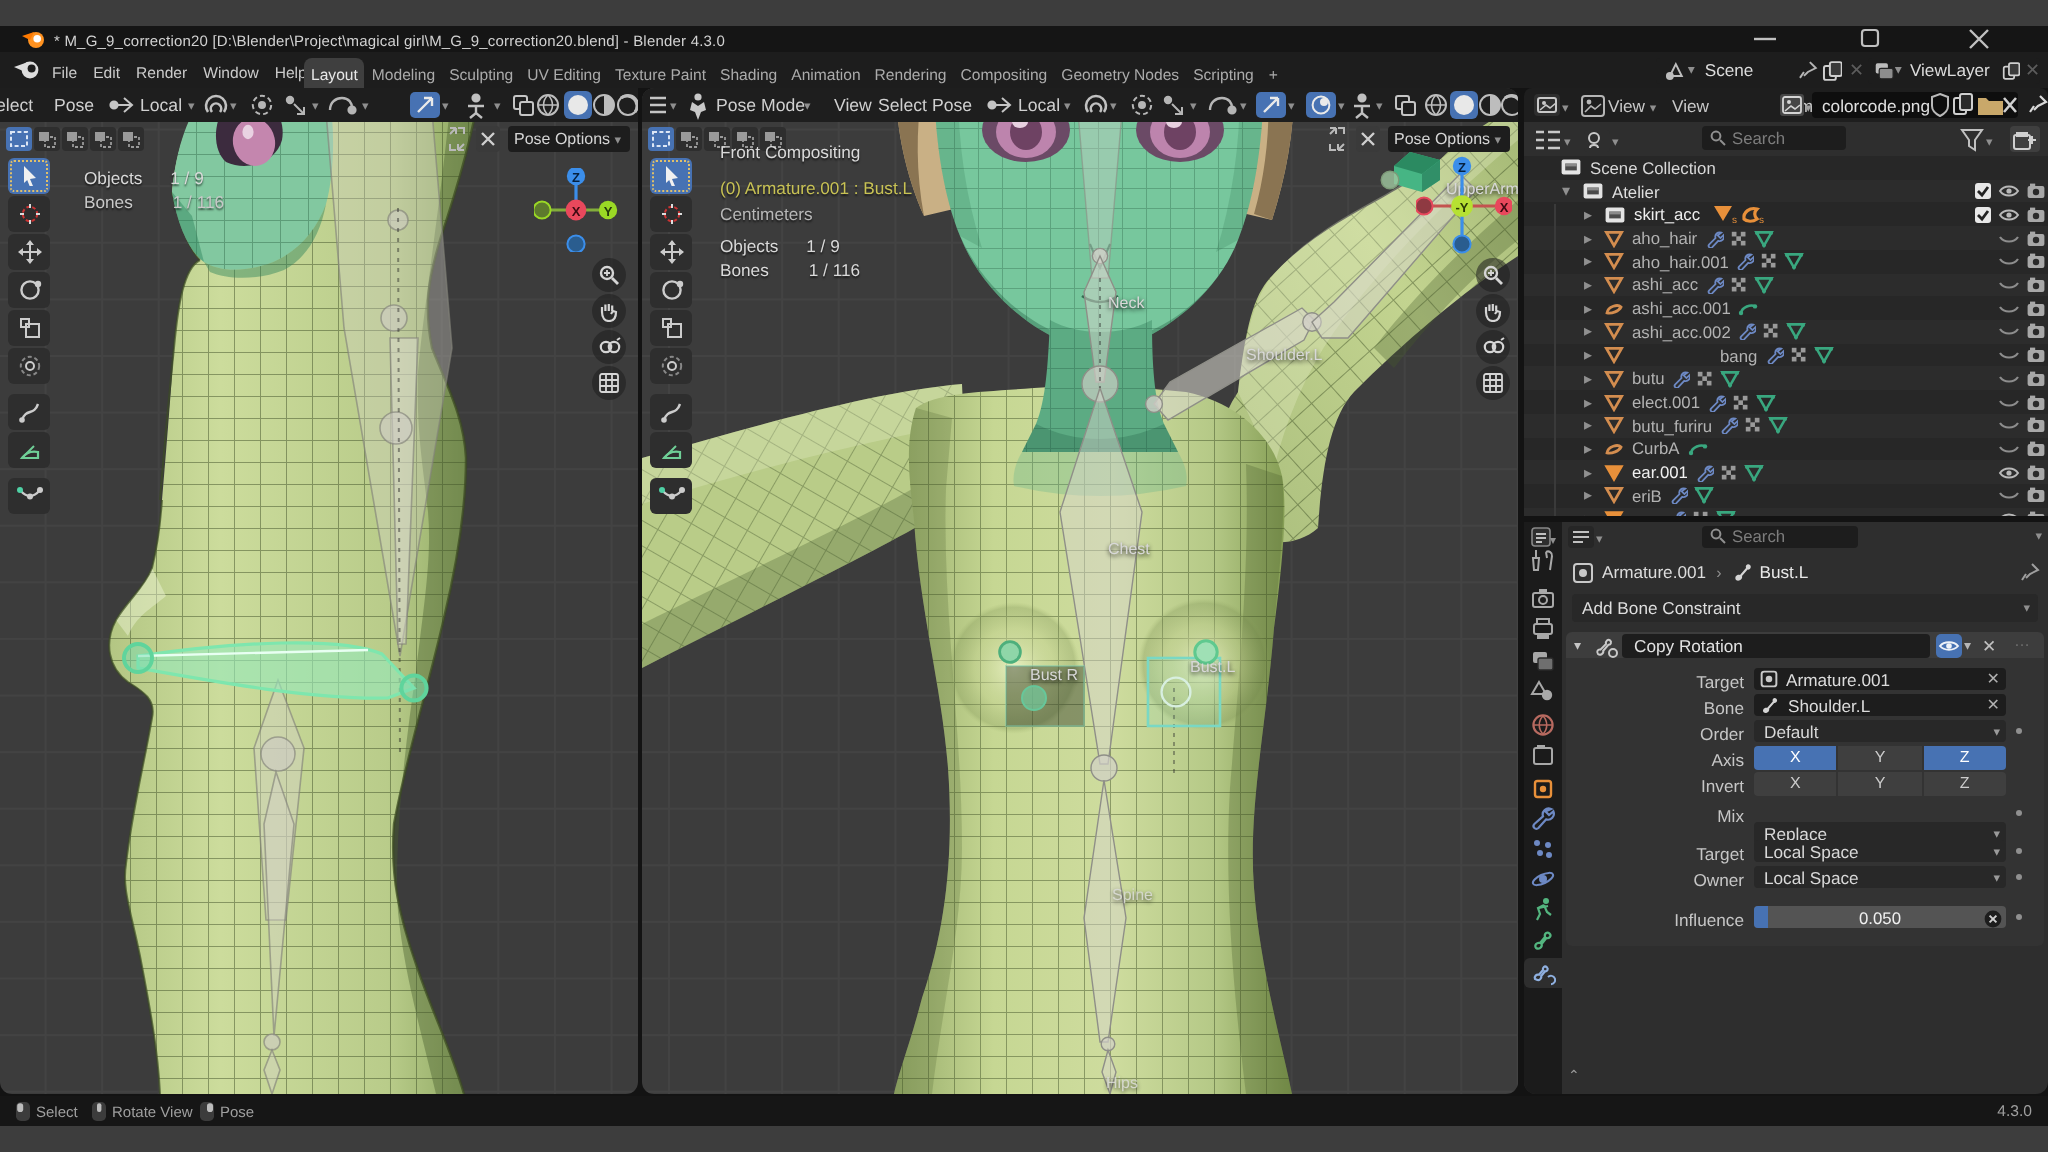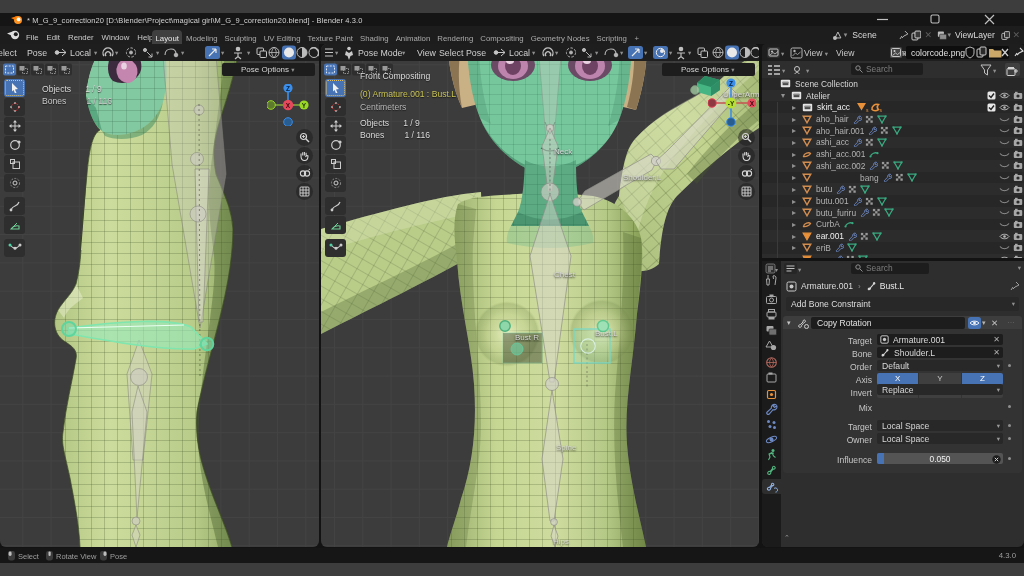--- a/index.html
+++ b/index.html
@@ -22,21 +22,21 @@
   .vphead{position:absolute;left:0;top:0;right:0;height:17px;background:#1e1e1e;z-index:30;}
   .vpgrid{position:absolute;left:0;top:0;width:100%;height:100%;
     background-image:linear-gradient(#434343 1px,transparent 1px),linear-gradient(90deg,#434343 1px,transparent 1px);
     background-size:28.3px 28.3px;background-position:-6px -8px;}
   .toolbtnc{position:absolute;width:22px;display:flex;flex-direction:column;gap:1px;z-index:25;}
   .toolbtn{width:21px;height:18px;background:#2e2e2e;border-radius:3px;display:flex;align-items:center;justify-content:center;}
   .toolbtn.on{background:#4772b3;outline:1px dotted #e0c06a;outline-offset:-2px;}
   .ovl{position:absolute;color:#dadada;font-size:8.6px;text-shadow:0 1px 1px rgba(0,0,0,.6);z-index:20;white-space:nowrap;}
   .navbtn{position:absolute;width:17px;height:17px;border-radius:50%;background:rgba(30,30,30,.55);
      display:flex;align-items:center;justify-content:center;z-index:22;}
-  .hbtn{height:13px;border-radius:2px;background:#1d1d1d;display:inline-flex;align-items:center;color:#d5d5d5;font-size:8px;padding:0 19px;white-space:nowrap;}
+  .hbtn{height:13px;border-radius:2px;background:#1d1d1d;display:inline-flex;align-items:center;color:#d5d5d5;font-size:8px;padding:0 3px;white-space:nowrap;}
   .lbl3d{position:absolute;color:#d8d8d8;font-size:8px;text-shadow:0 1px 2px rgba(0,0,0,.85);z-index:18;white-space:nowrap;}
   
   .field{background:#1d1d1d;border-radius:2px;color:#dcdcdc;font-size:8.6px;display:flex;align-items:center;}
   .drop{background:#282828;border-radius:2px;color:#d8d8d8;font-size:8.6px;display:flex;align-items:center;}
   .olrow{position:absolute;left:0;width:262px;height:11.7px;display:flex;align-items:center;font-size:8.4px;color:#b2b2b2;}
   .caret{color:#909090;font-size:8px;}
   .propslabel{position:absolute;color:#c6c6c6;font-size:8.6px;text-align:right;}
 </style>
 </head>
 <body>
@@ -1123,21 +1123,21 @@
                 <rect x="2" y="0.8" width="2.6" height="1.6" fill="#a8a8a8"></rect>
               </svg>
             </span>
           </div>
           <div class="olrow" style="top:117.2px;">
             <span style="width:30px;flex:none;"></span>
             <span class="caret" style="width:10px;flex:none;">▸</span>
             <svg width="10" height="9" viewBox="0 0 10 9" style="flex:none">
               <path d="M1.2 1.2 H8.8 L5 7.8 Z" fill="none" stroke="#d38d4f" stroke-width="1.4"></path>
             </svg>
-            <span style="color:#b2b2b2;margin-left:4px;">butu.001</span>
+            <span style="color:#b2b2b2;margin-left:4px;">elect.001</span>
             <svg width="9" height="9" viewBox="0 0 10 10" style="flex:none;margin-left:4px">
               <path d="M8.5 1.5 a2.4 2.4 0 0 0-3.2 3 L1.8 8 a1.1 1.1 0 0 0 1.6 1.6 L6.8 6 a2.4 2.4 0 0 0 3-3.2 L8 4.5 L6.5 3 Z" fill="none" stroke="#6d89c4" stroke-width="1"></path>
             </svg>
             <svg width="9" height="9" viewBox="0 0 10 10" style="flex:none;margin-left:3px">
               <g fill="#9a9a9a">
                 <rect x="1" y="1" width="2.6" height="2.6"></rect>
                 <rect x="6" y="1" width="2.6" height="2.6"></rect>
                 <rect x="3.5" y="3.5" width="2.6" height="2.6"></rect>
                 <rect x="1" y="6" width="2.6" height="2.6"></rect>
                 <rect x="6" y="6" width="2.6" height="2.6"></rect>
@@ -1486,21 +1486,21 @@
           <div style="flex:1;height:12px;background:#3f3f3f;margin:0 1px;color:#ccc;font-size:8px;text-align:center;line-height:12px;">Y</div>
           <div style="flex:1;height:12px;background:#4772b3;border-radius:0 2px 2px 0;color:#fff;font-size:8px;text-align:center;line-height:12px;">Z</div>
         </div>
         <div class="propslabel" style="left:0;top:72px;width:91px;">Invert</div>
         <div class="abs row" style="left:96px;top:70px;width:126px;height:12px;">
           <div style="flex:1;height:12px;background:#3f3f3f;border-radius:2px 0 0 2px;color:#ccc;font-size:8px;text-align:center;line-height:12px;">X</div>
           <div style="flex:1;height:12px;background:#3f3f3f;margin:0 1px;color:#ccc;font-size:8px;text-align:center;line-height:12px;">Y</div>
           <div style="flex:1;height:12px;background:#3f3f3f;border-radius:0 2px 2px 0;color:#ccc;font-size:8px;text-align:center;line-height:12px;">Z</div>
         </div>
         <div class="propslabel" style="left:0;top:87px;width:91px;">Mix</div>
-        <div class="abs drop" style="left:96px;top:68px;width:126px;height:11px;">
+        <div class="abs drop" style="left:96px;top:95px;width:126px;height:11px;">
             <span style="margin-left:5px;">Replace</span>
             <span class="abs" style="right:3px;top:2px;color:#9a9a9a;font-size:6.5px;">▾</span>
           </div>
         <div class="propslabel" style="left:0;top:106px;width:91px;">Target</div>
         <div class="abs drop" style="left:96px;top:104px;width:126px;height:11px;">
             <span style="margin-left:5px;">Local Space</span>
             <span class="abs" style="right:3px;top:2px;color:#9a9a9a;font-size:6.5px;">▾</span>
           </div>
         <div class="propslabel" style="left:0;top:119px;width:91px;">Owner</div>
         <div class="abs drop" style="left:96px;top:117px;width:126px;height:11px;">

